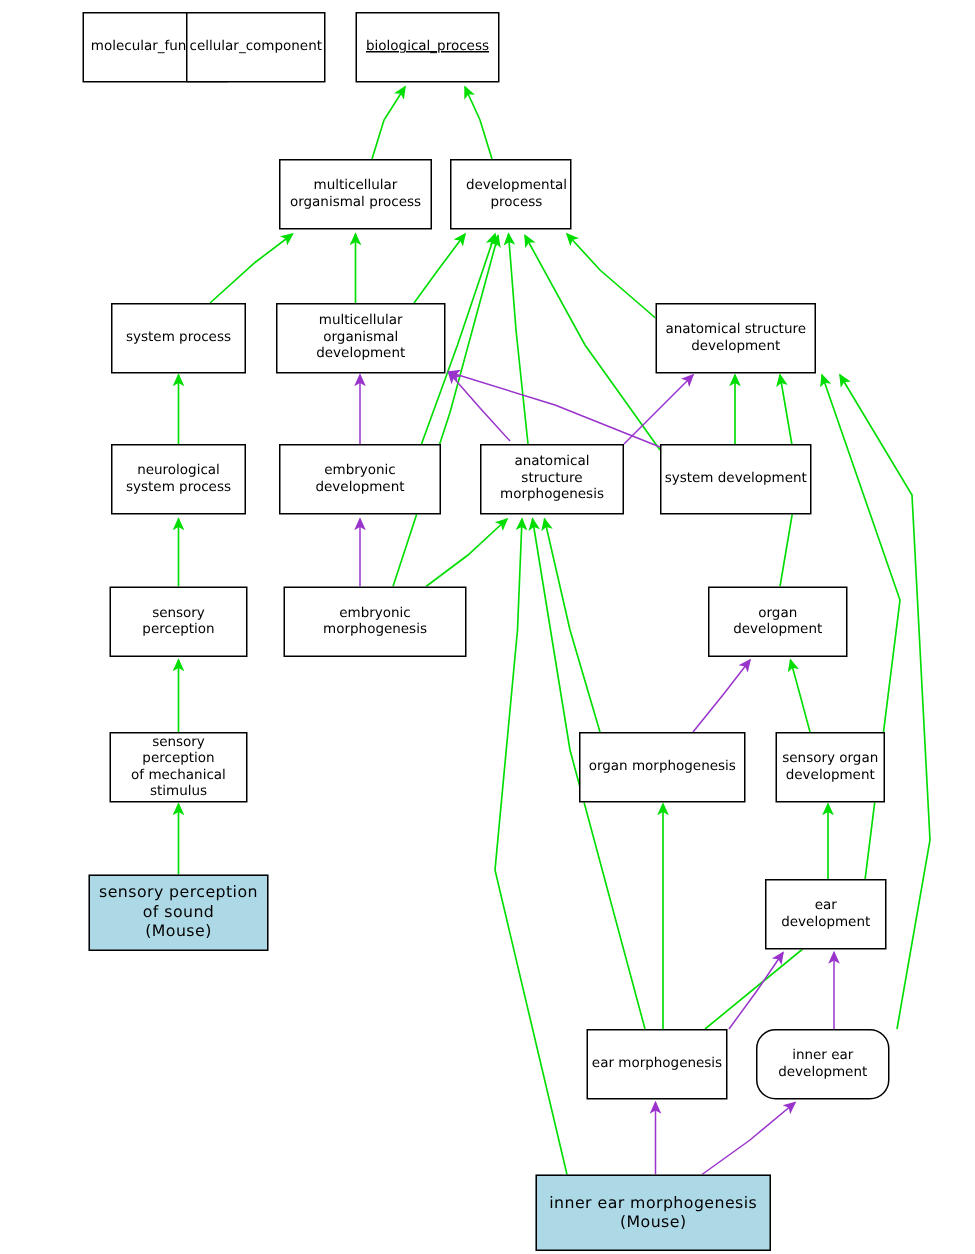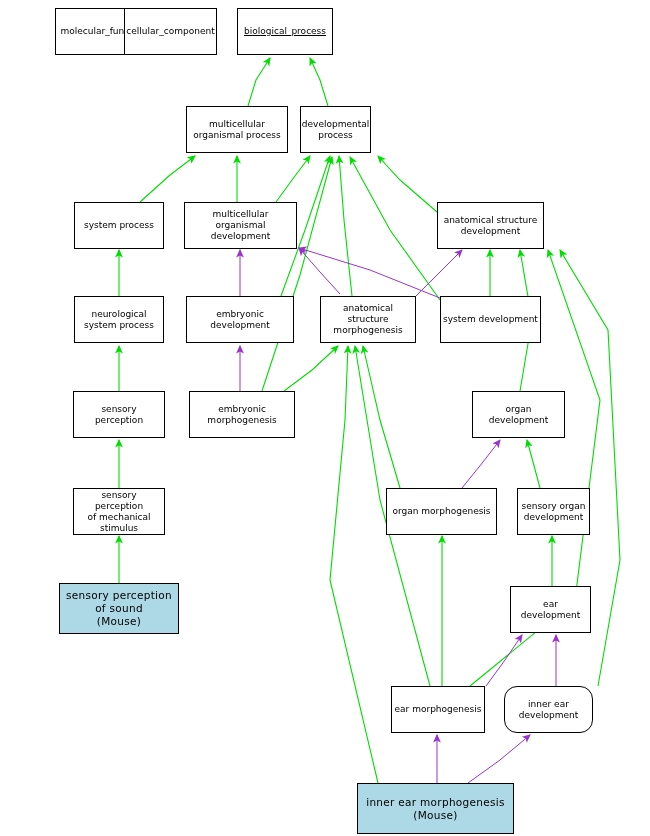--- a/index.html
+++ b/index.html
@@ -70,21 +70,21 @@
       <div class="node" style="left: 124px; top: 8px; width: 93px; height: 47px;">
         <span class="lbl">cellular_component</span>
       </div>
       <div class="node" style="left: 237px; top: 8px; width: 96px; height: 47px; text-decoration: underline;">
         <span class="lbl">biological_process</span>
       </div>
       <div class="node" style="left: 186px; top: 106px; width: 102px; height: 47px;">
         <span class="lbl">multicellular
 organismal process</span>
       </div>
-      <div class="node" style="left: 300px; top: 106px; width: 71px; height: 47px;">
+      <div class="node" style="left: 300px; top: 106px; width: 81px; height: 47px; justify-content: flex-end;">
         <span class="lbl">developmental
 process</span>
       </div>
       <div class="node" style="left: 74px; top: 202px; width: 90px; height: 47px;">
         <span class="lbl">system process</span>
       </div>
       <div class="node" style="left: 184px; top: 202px; width: 113px; height: 47px;">
         <span class="lbl">multicellular
 organismal development</span>
       </div>
@@ -102,21 +102,21 @@
       <div class="node" style="left: 320px; top: 296px; width: 96px; height: 47px;">
         <span class="lbl">anatomical structure
 morphogenesis</span>
       </div>
       <div class="node" style="left: 440px; top: 296px; width: 101px; height: 47px; justify-content: center;">
         <span class="lbl">system development</span>
       </div>
       <div class="node" style="left: 73px; top: 391px; width: 92px; height: 47px;">
         <span class="lbl">sensory perception</span>
       </div>
-      <div class="node" style="left: 189px; top: 391px; width: 106px; height: 47px;">
+      <div class="node" style="left: 189px; top: 391px; width: 122px; height: 47px;">
         <span class="lbl">embryonic morphogenesis</span>
       </div>
       <div class="node" style="left: 472px; top: 391px; width: 93px; height: 47px;">
         <span class="lbl">organ development</span>
       </div>
       <div class="node" style="left: 73px; top: 488px; width: 92px; height: 47px;">
         <span class="lbl">sensory perception
 of mechanical
 stimulus</span>
       </div>

